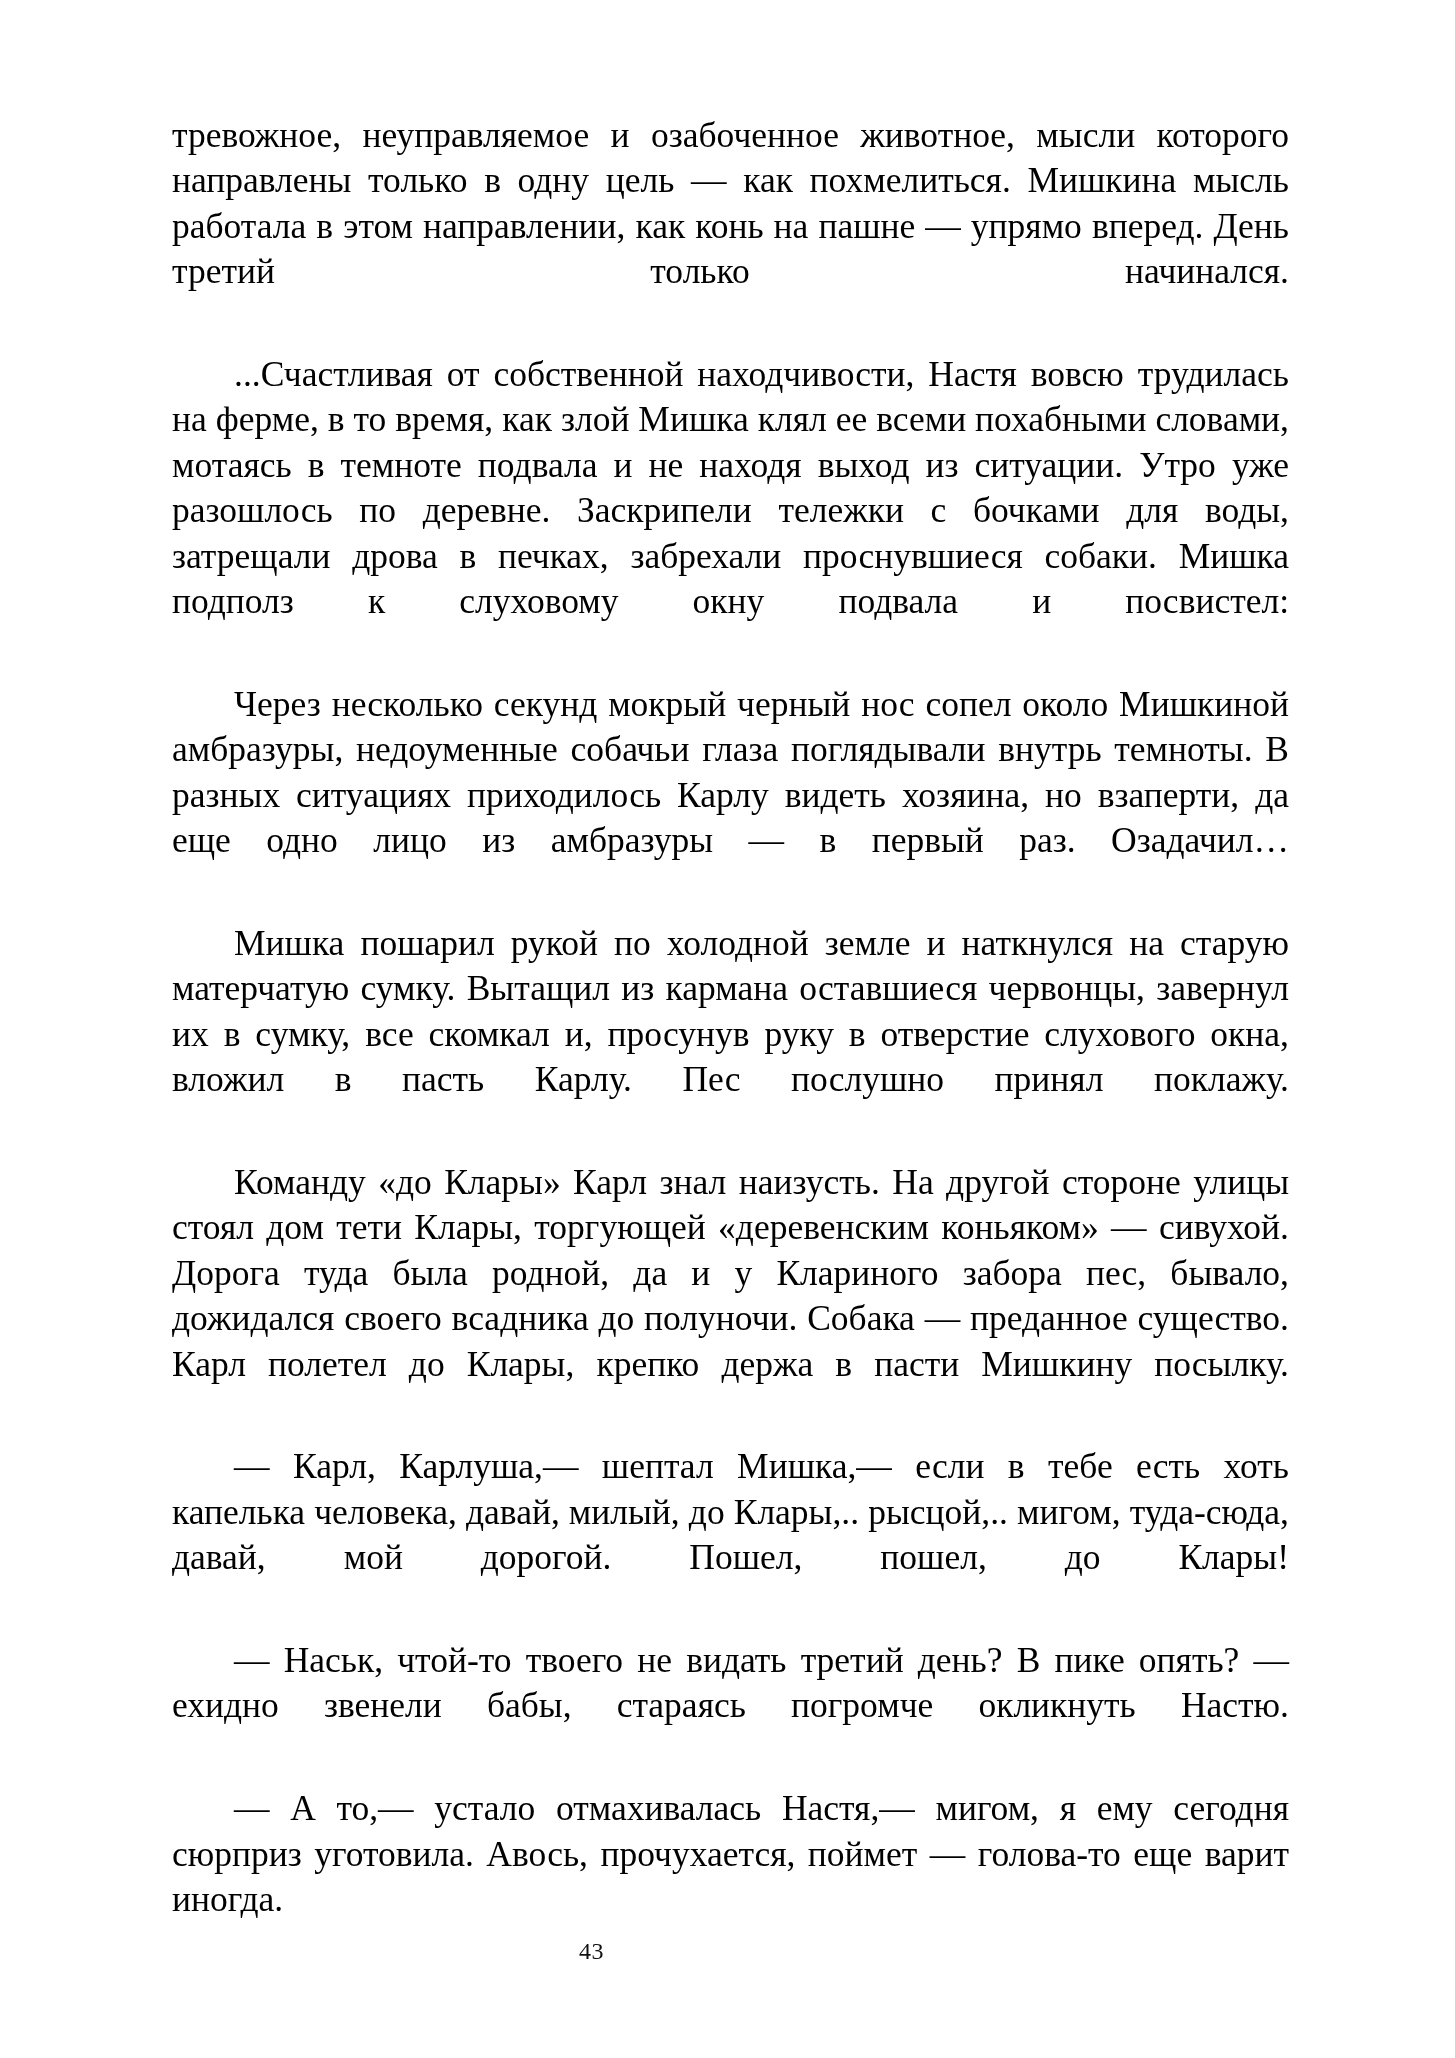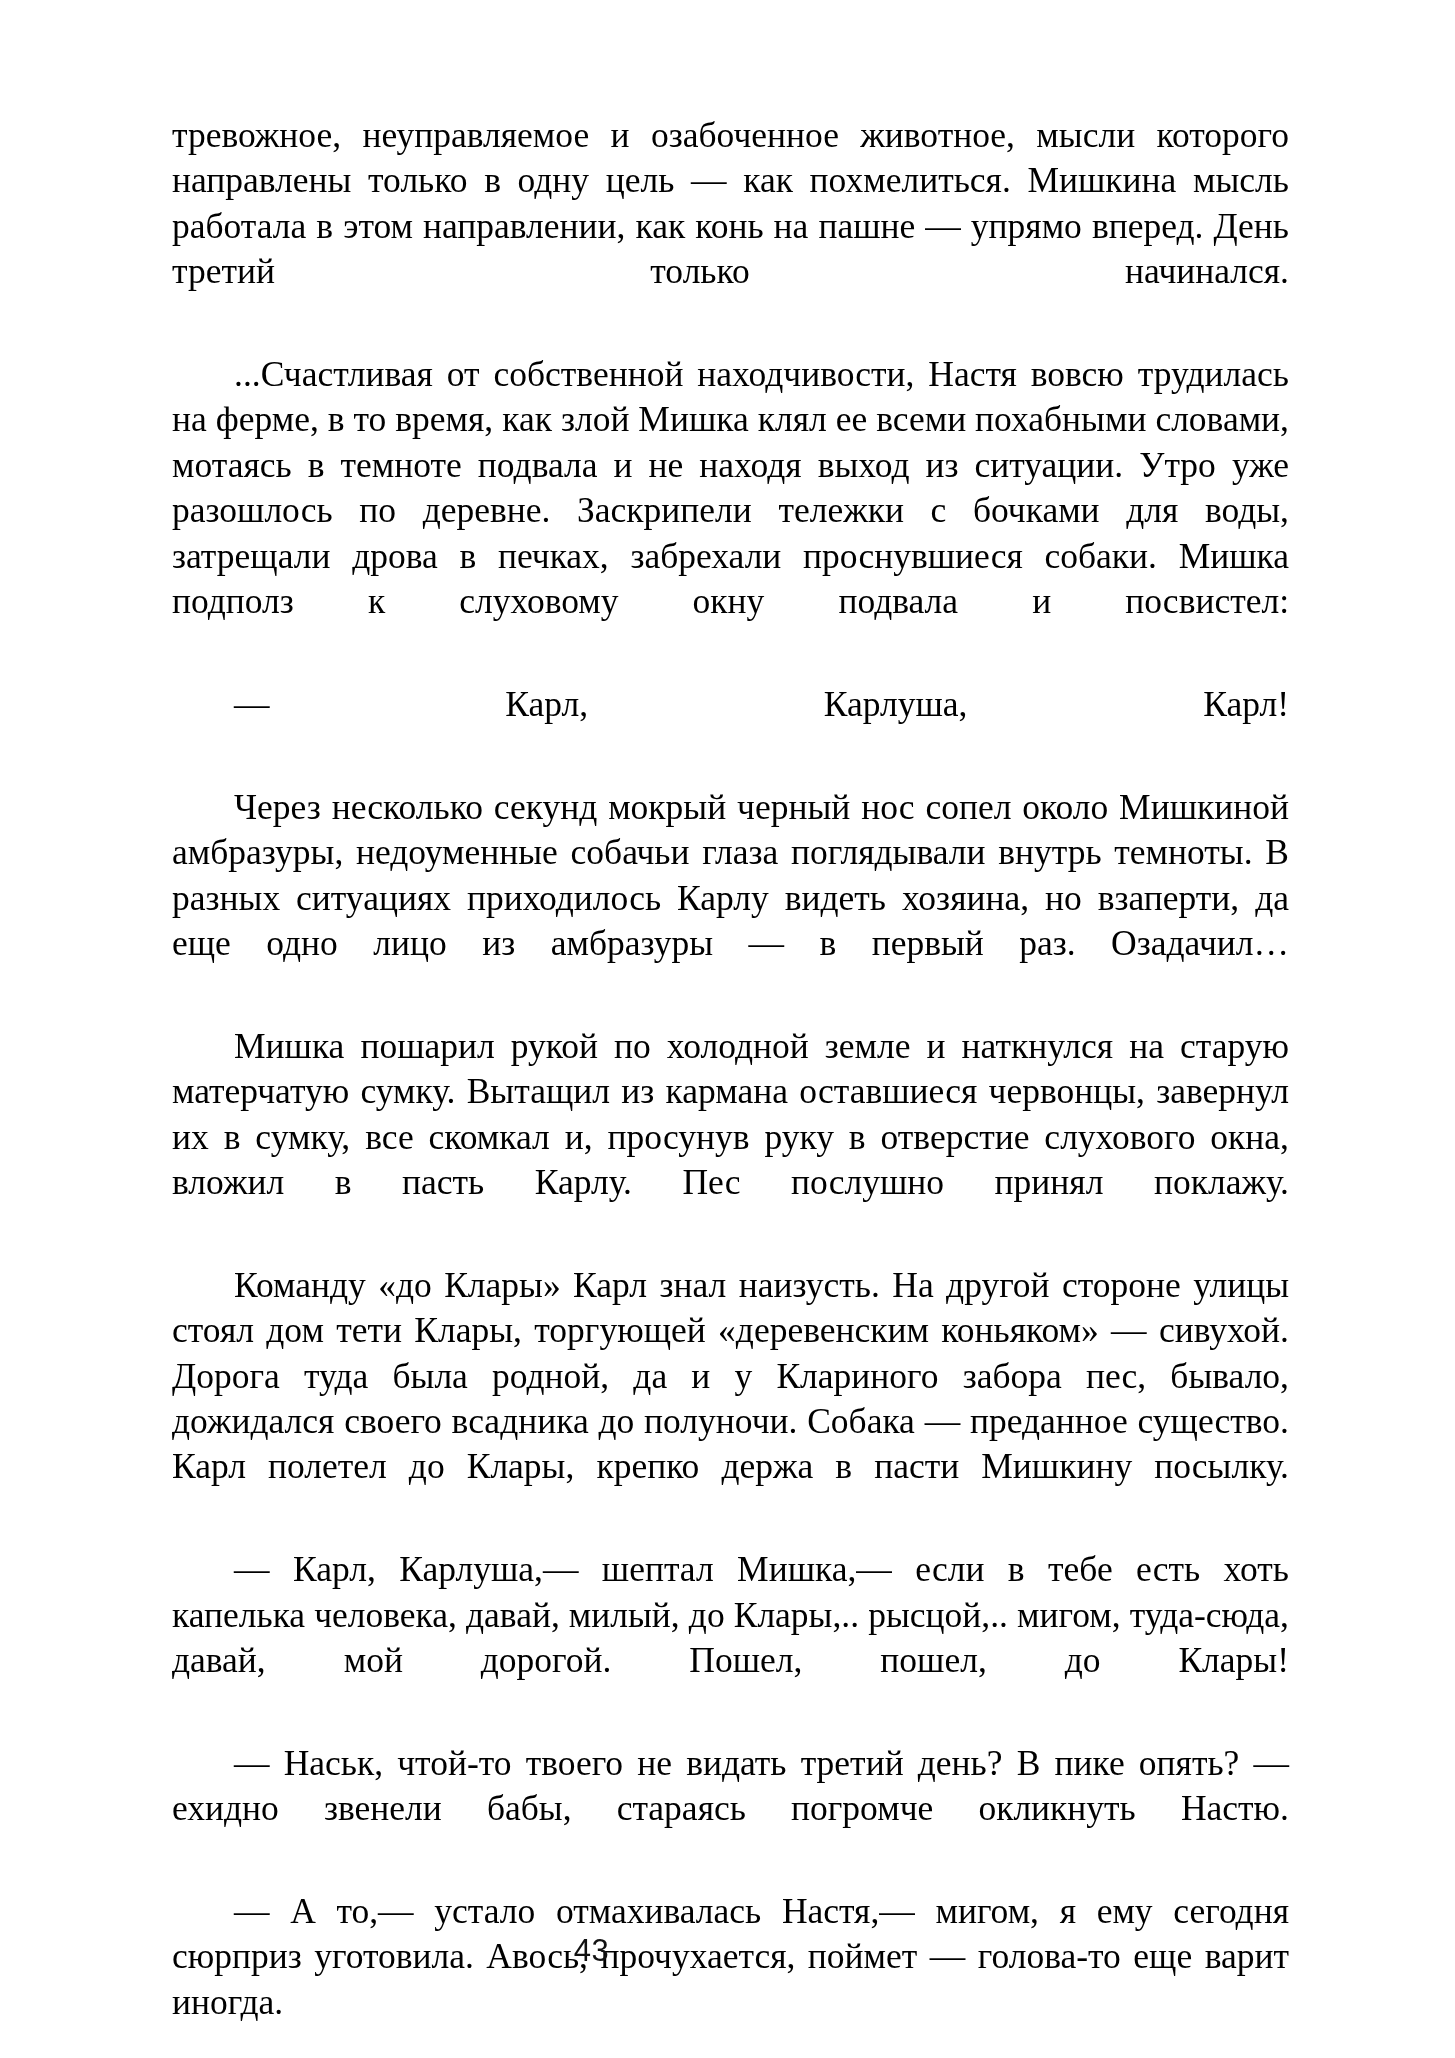--- a/index.html
+++ b/index.html
@@ -47,41 +47,40 @@
     content: "";
     display: inline-block;
     width: 100%;
   }
   #page-number {
     position: absolute;
     left: 0;
     right: 0;
     top: 1934px;
     text-align: center;
-    font-family: Liberation Sans, sans-serif;
-    font-size: 31px;
+    font-family: Liberation Serif, serif;
+    font-size: 24px;
     line-height: 34px;
     color: #111111;
     letter-spacing: 0.5px;
     
     padding-right: 272px;
   }
 </style>
 </head>
 <body>
 
 <div id="page">
 
   <div id="text-block">
 
     <p class="para noindent">тревожное, неуправляемое и озабоченное животное, мысли которого направлены только в одну цель — как похмелиться. Мишкина мысль работала в этом направлении, как конь на пашне — упрямо вперед. День третий только начинался.</p>
 
     <p class="para">...Счастливая от собственной находчивости, Настя вовсю трудилась на ферме, в то время, как злой Мишка клял ее всеми похабными словами, мотаясь в темноте подвала и не находя выход из ситуации. Утро уже разошлось по деревне. Заскрипели тележки с бочками для воды, затрещали дрова в печках, забрехали проснувшиеся собаки. Мишка подполз к слуховому окну подвала и посвистел:</p>
 
-    <p class="para">— Карл, Карлуша, Карл!</p>
 
     <p class="para">Через несколько секунд мокрый черный нос сопел около Мишкиной амбразуры, недоуменные собачьи глаза поглядывали внутрь темноты. В разных ситуациях приходилось Карлу видеть хозяина, но взаперти, да еще одно лицо из амбразуры — в первый раз. Озадачил…</p>
 
     <p class="para">Мишка пошарил рукой по холодной земле и наткнулся на старую матерчатую сумку. Вытащил из кармана оставшиеся червонцы, завернул их в сумку, все скомкал и, просунув руку в отверстие слухового окна, вложил в пасть Карлу. Пес послушно принял поклажу.</p>
 
     <p class="para">Команду «до Клары» Карл знал наизусть. На другой стороне улицы стоял дом тети Клары, торгующей «деревенским коньяком» — сивухой. Дорога туда была родной, да и у Клариного забора пес, бывало, дожидался своего всадника до полуночи. Собака — преданное существо. Карл полетел до Клары, крепко держа в пасти Мишкину посылку.</p>
 
     <p class="para">— Карл, Карлуша,— шептал Мишка,— если в тебе есть хоть капелька человека, давай, милый, до Клары,.. рысцой,.. мигом, туда-сюда, давай, мой дорогой. Пошел, пошел, до Клары!</p>
 
 

